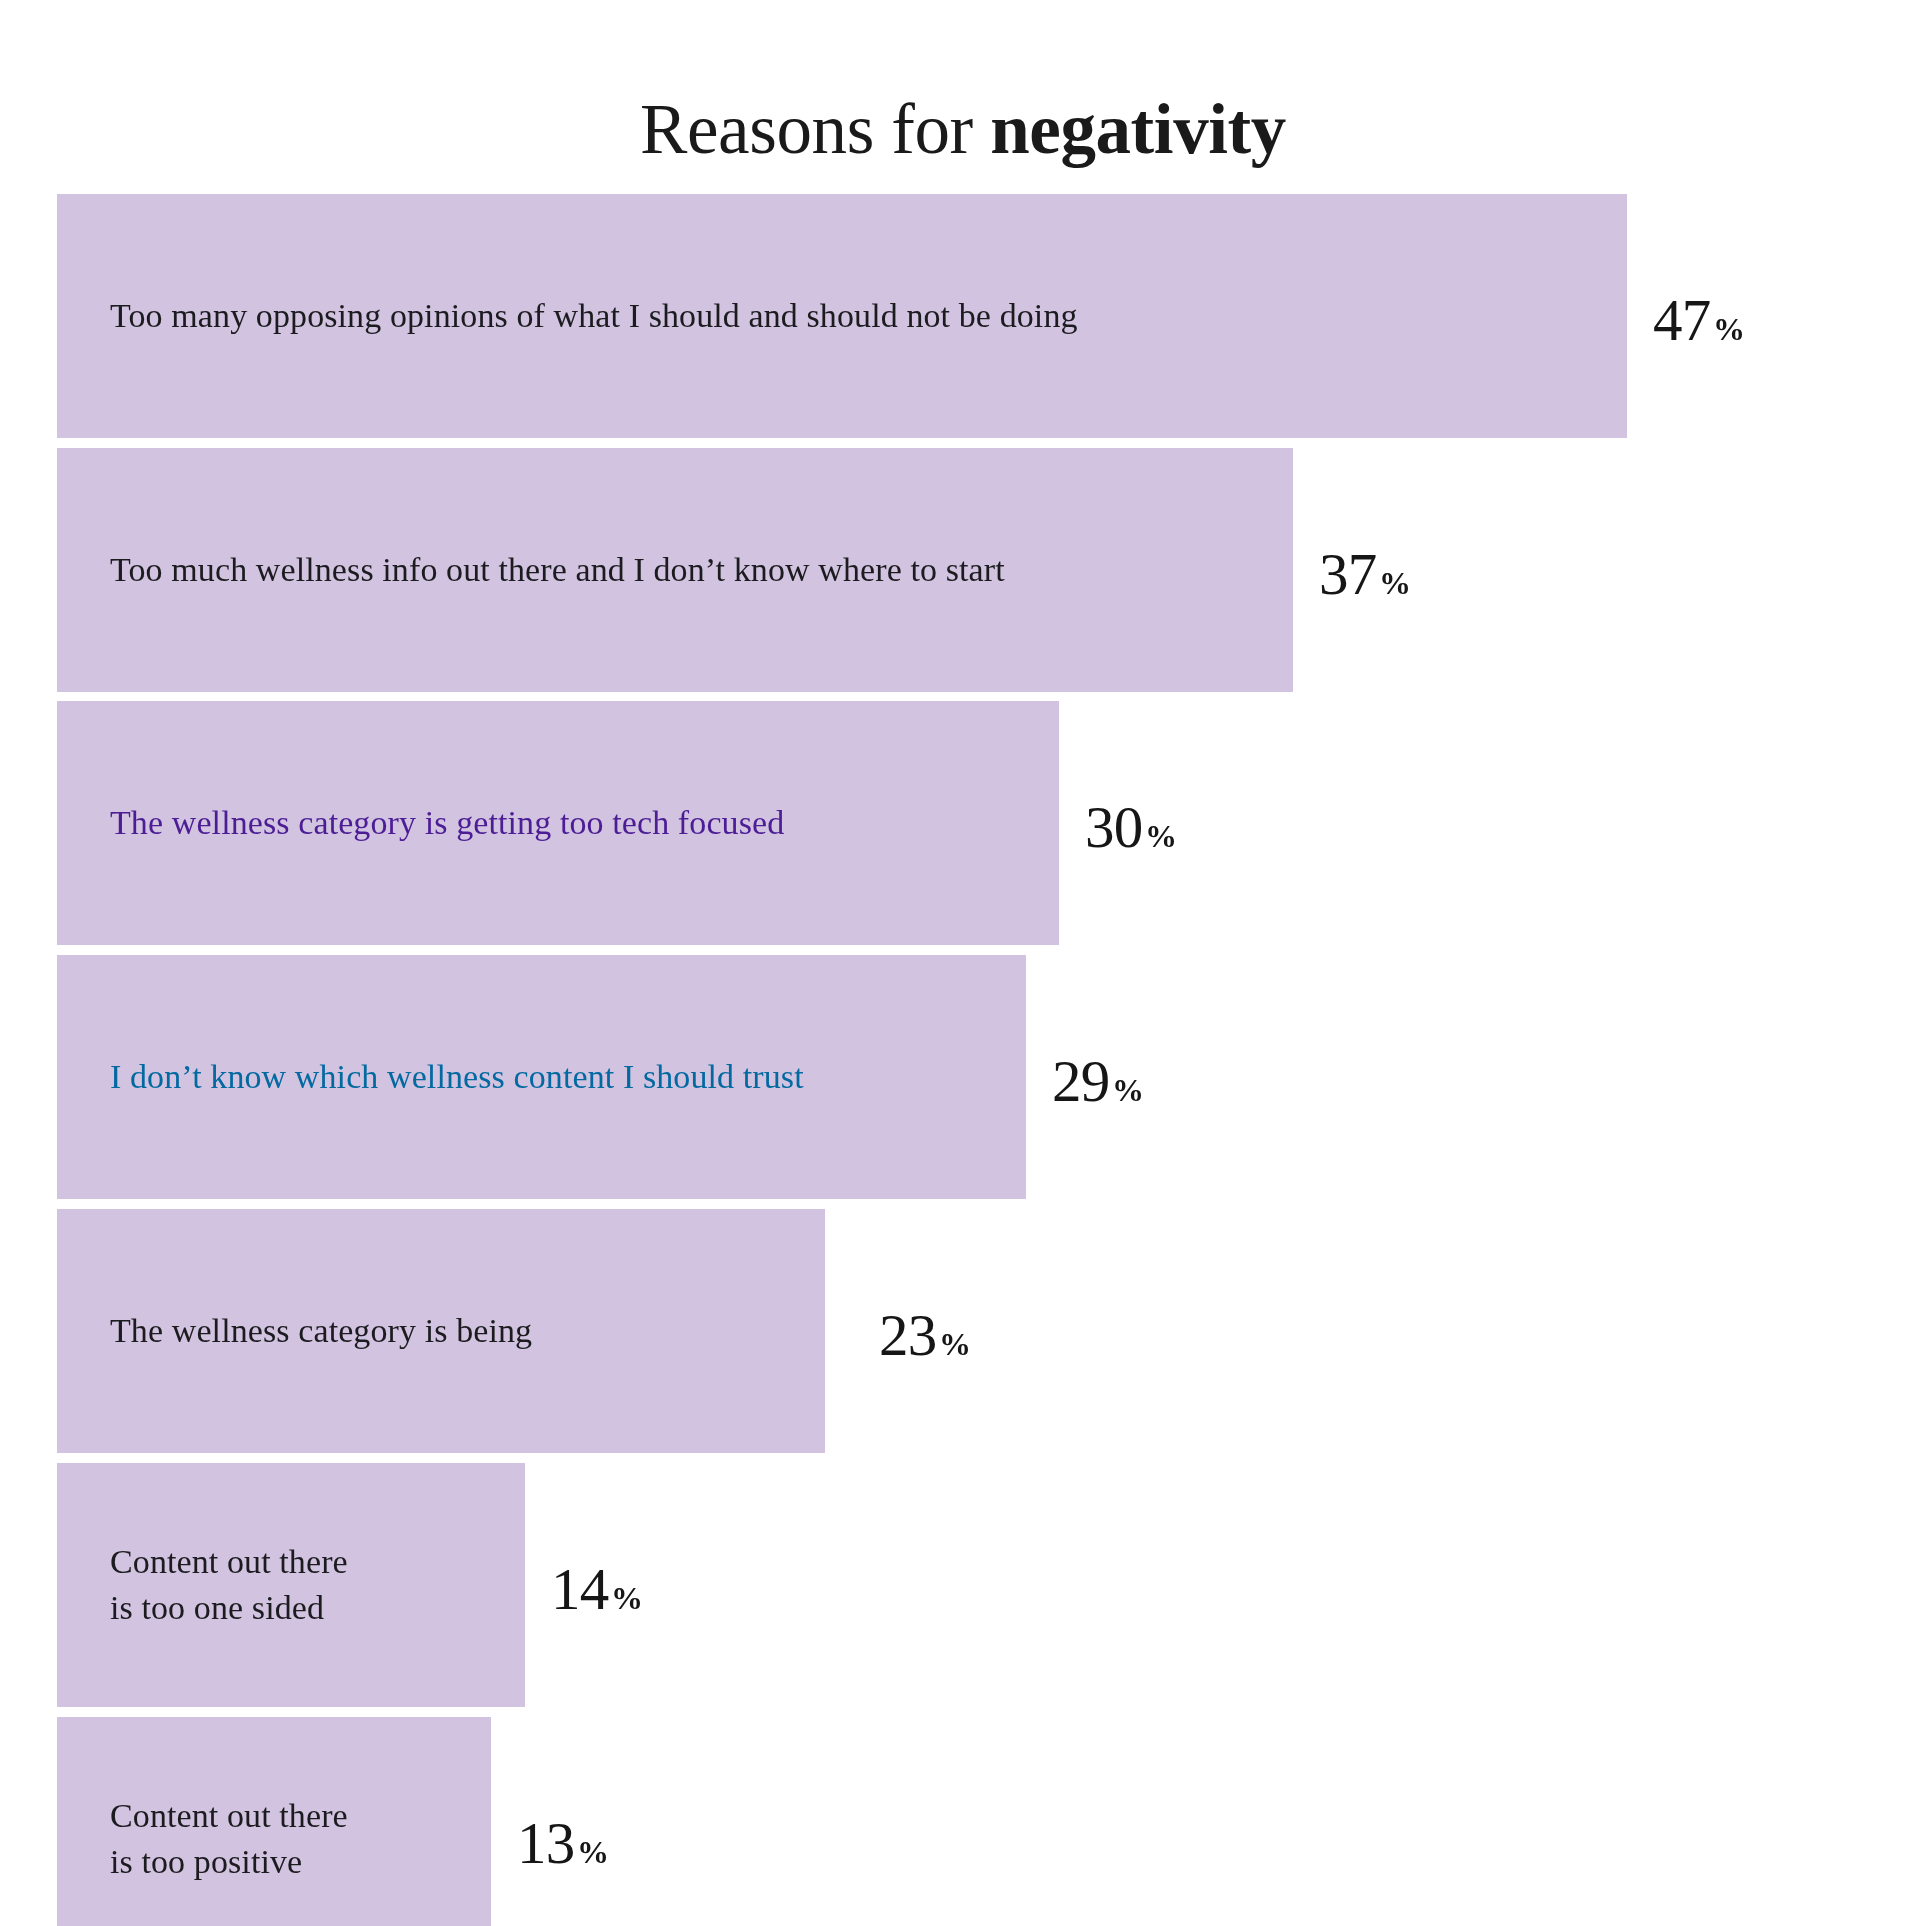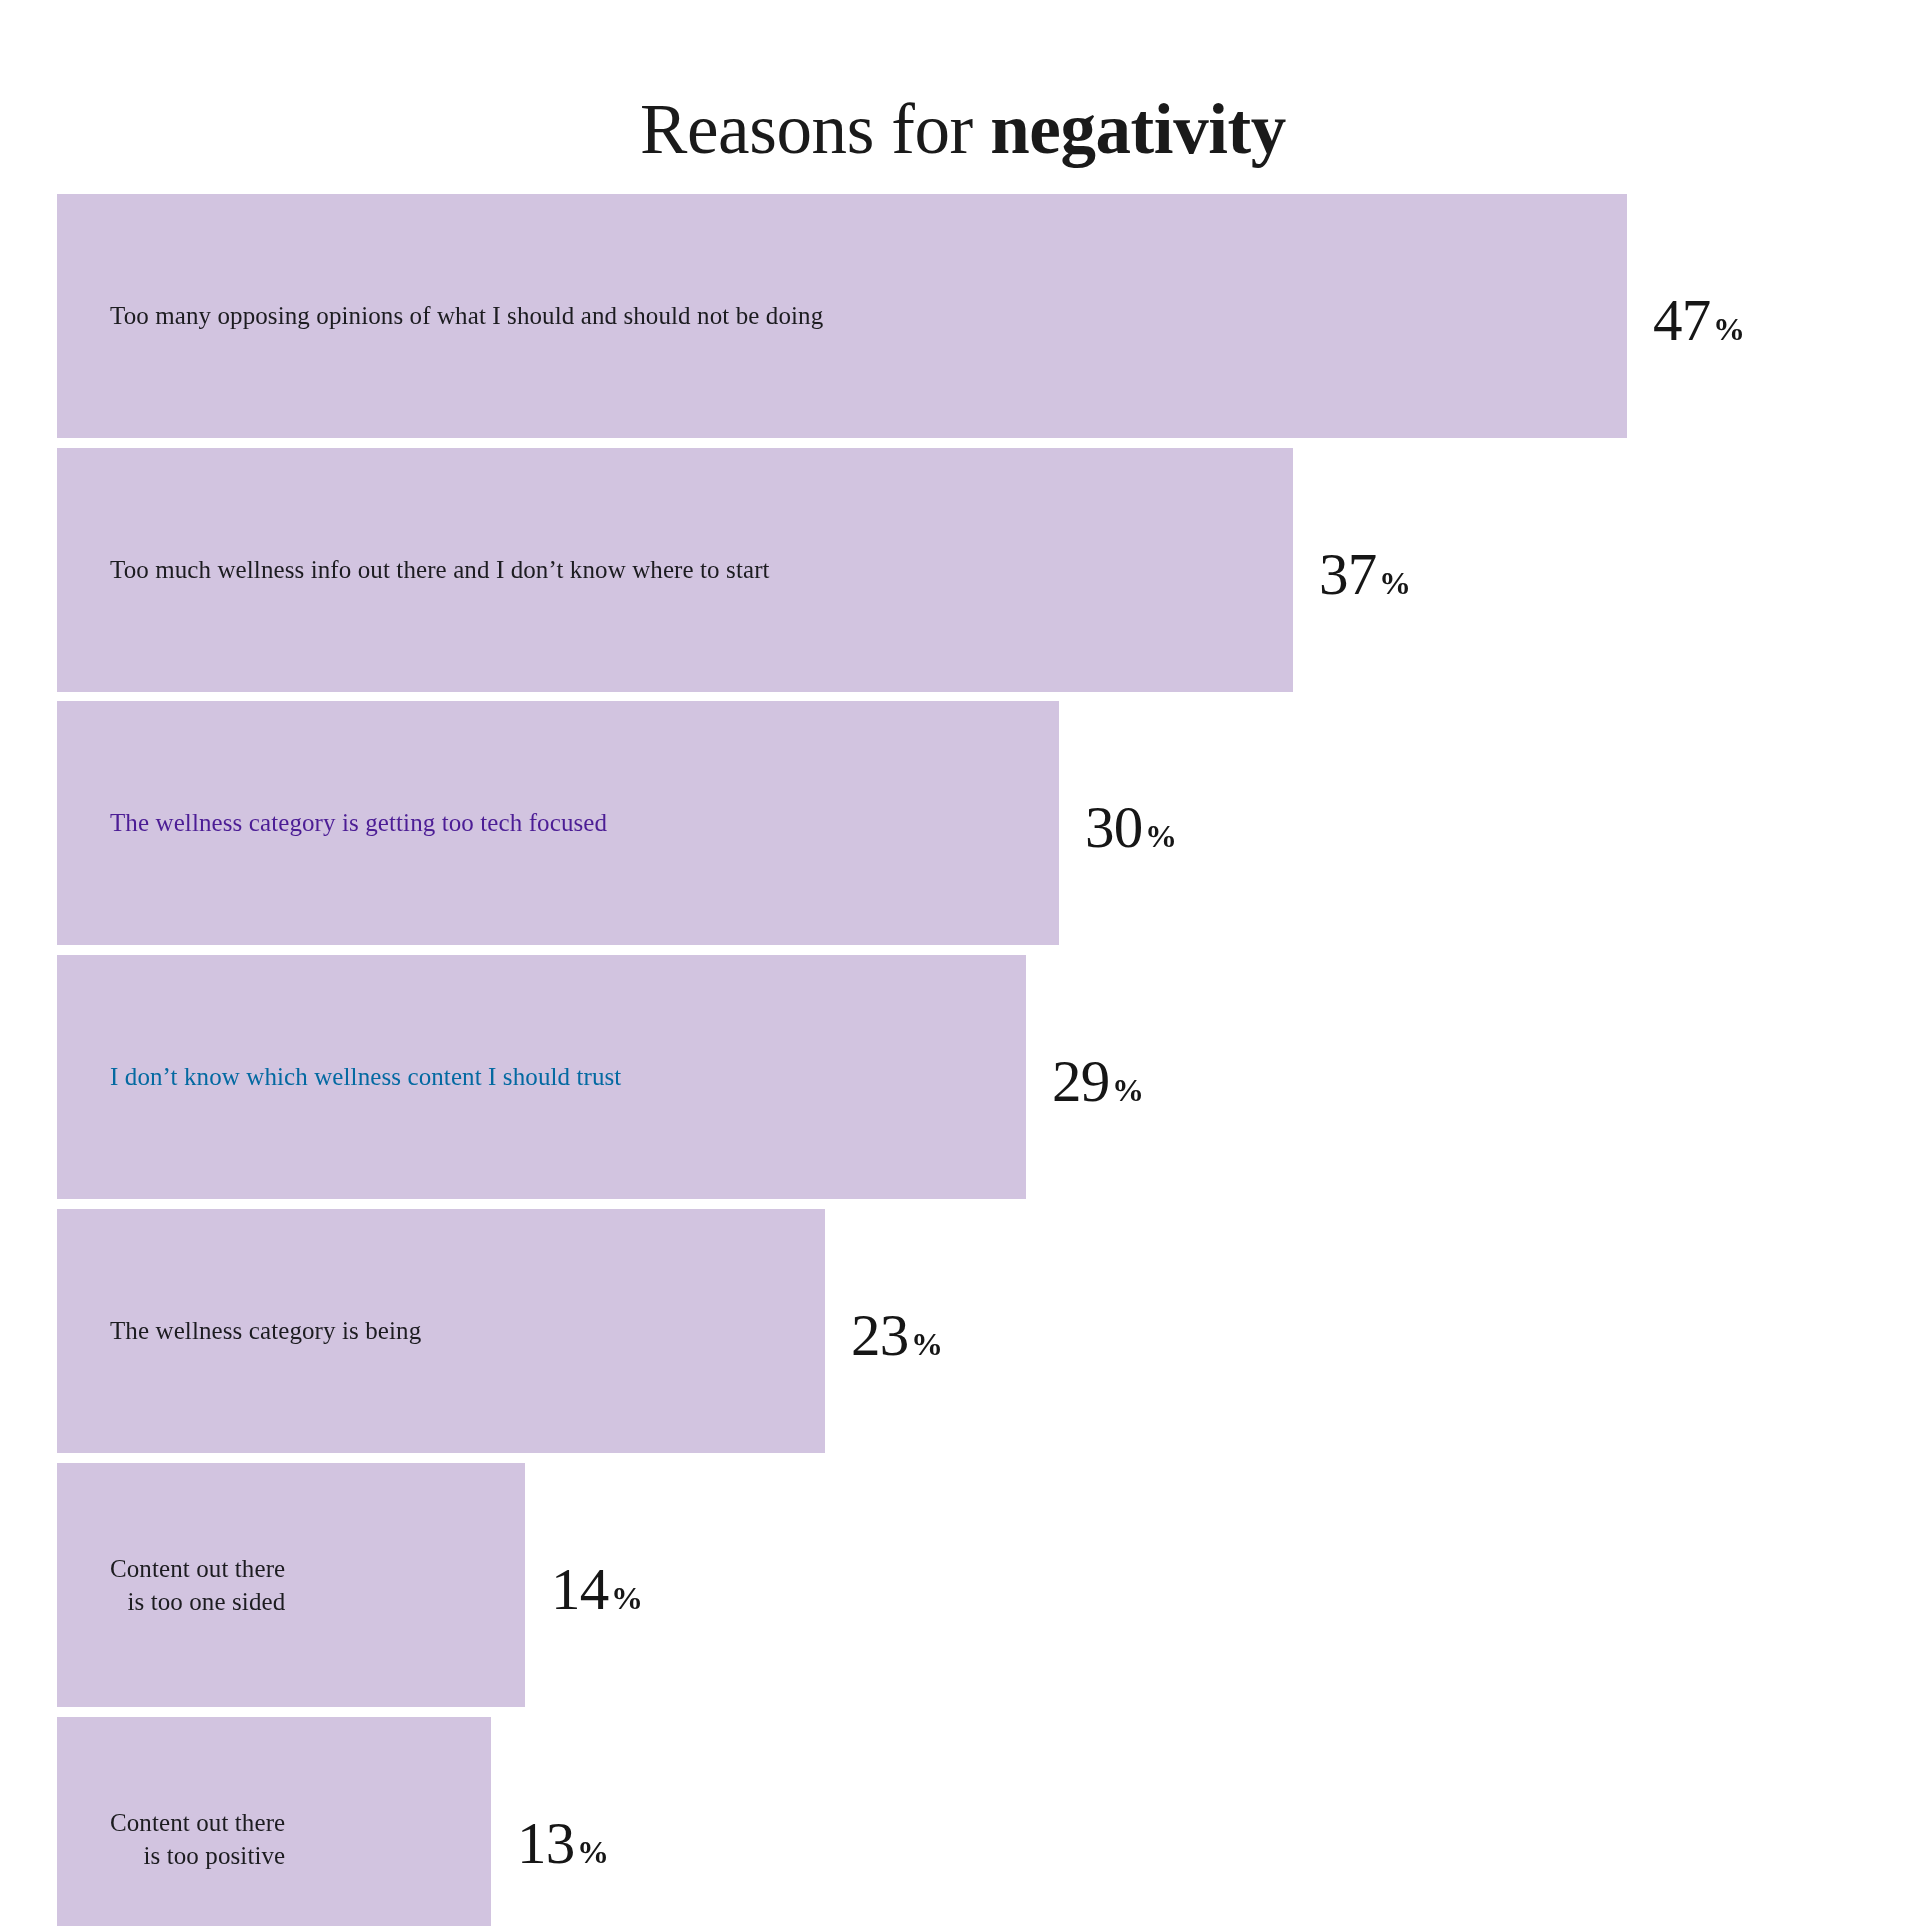--- a/index.html
+++ b/index.html
@@ -56,26 +56,25 @@
   }
 
   .bar-label {
     position: absolute;
     left: 53px;
     top: 0;
     height: 244px;
     display: flex;
     flex-direction: column;
     justify-content: center;
-    font-size: 25px;
+    font-size: 34px;
     line-height: 1.34;
     color: #1c1c20;
     white-space: nowrap;
     letter-spacing: 0.1px;
-    text-align: right;
   }
 
   .value-label {
     position: absolute;
     top: 0;
     height: 244px;
     display: flex;
     align-items: center;
     white-space: nowrap;
   }
@@ -153,21 +152,21 @@
         </div>
       </div>
     </div>
     <div class="bar-row" style="top: 1209px;">
       <div class="bar-rect" style="width: 768px; background: rgb(210, 196, 224);"></div>
       <div class="bar-label" style="color: rgb(28, 28, 32);">
         <span>The wellness category is being</span>
       </div>
       <div class="value-label" style="left: 794px;">
         <div class="value-inner">
-          <span class="value-num" style="color: rgb(22, 22, 22);">23</span>
+          <span class="value-num" style="color: rgb(22, 22, 22); margin-left: 28px;">23</span>
           <span class="value-pct" style="color: rgb(22, 22, 22);">%</span>
         </div>
       </div>
     </div>
     <div class="bar-row" style="top: 1463px;">
       <div class="bar-rect" style="width: 468px; background: rgb(210, 196, 224);"></div>
       <div class="bar-label" style="color: rgb(28, 28, 32);">
         <span>Content out there</span>
         <span>is too one sided</span>
       </div>

